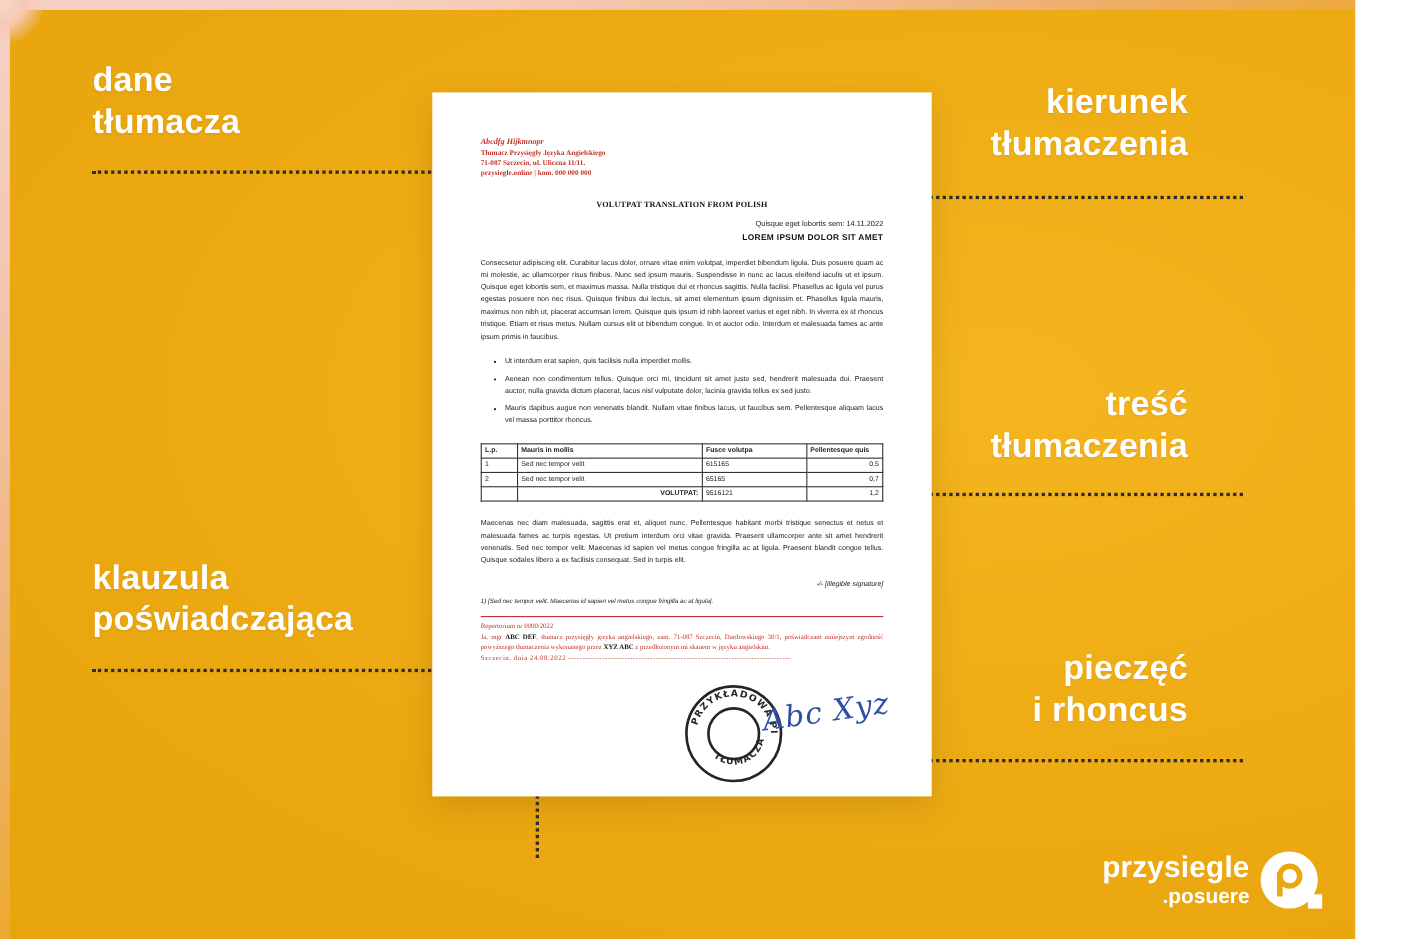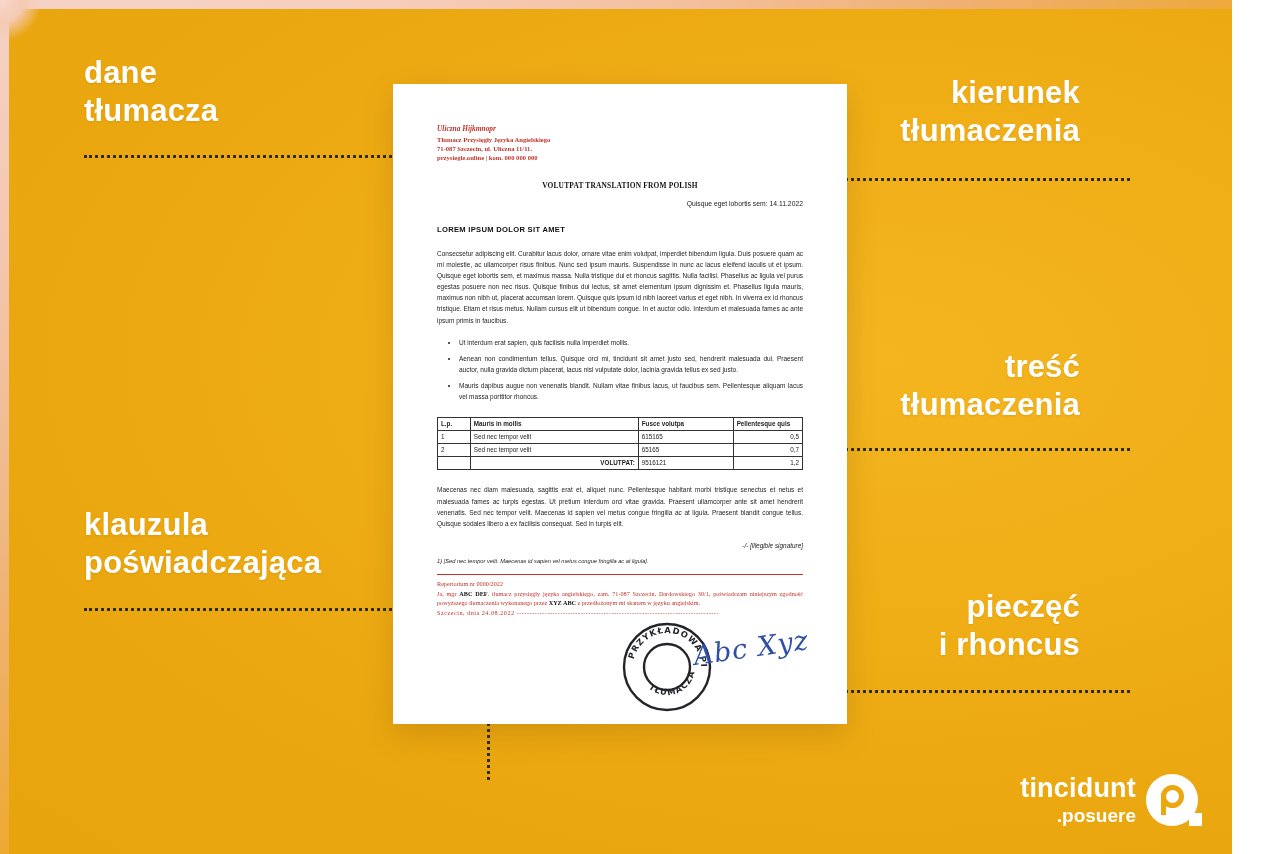--- a/index.html
+++ b/index.html
@@ -121,25 +121,25 @@
     margin-top: 18px;
     letter-spacing: .2px;
   }
   .date-line {
     text-align: right;
     font-size: 6.8px;
     color: #222;
     margin-top: 10px;
   }
   .doc-title {
-    text-align: left;
+    text-align: right;
     font-weight: bold;
     font-size: 7.6px;
     color: #111;
-    margin-top: 18px;
+    margin-top: 4px;
     letter-spacing: .3px;
   }
   .body-par {
     margin-top: 14px;
     font-size: 6.5px;
     line-height: 1.72;
     color: #1d1d1d;
     text-align: justify;
   }
   ul.bullets {
@@ -297,21 +297,21 @@
   <div class="leader" style="left:838px; top:690px; width:292px;"></div>
   <div class="arrow left" style="left:828px; top:683px;"></div>
 
   <div class="leader vert" style="left:487px; top:668px; height:112px;"></div>
   <div class="arrow up" style="left:481px; top:656px;"></div>
 
   <div class="page">
     <div class="doc-inner">
 
       <div class="translator">
-        <div class="nm">Uliczna Hijkmnopr</div>
+        <div class="nm">Abcdfg Hijkmnopr</div>
         <div>Tłumacz Przysięgły Języka Angielskiego</div>
         <div>71-087 Szczecin, ul. Uliczna 11/11.</div>
         <div>przysiegle.online | kom. 000 000 000</div>
       </div>
 
       <div class="heading-cert">VOLUTPAT TRANSLATION FROM POLISH</div>
       <div class="date-line">Quisque eget lobortis sem: 14.11.2022</div>
       <div class="doc-title">LOREM IPSUM DOLOR SIT AMET</div>
 
       <div class="body-par">Consecsetur adipiscing elit. Curabitur lacus dolor, ornare vitae enim volutpat, imperdiet bibendum ligula. Duis posuere quam ac mi molestie, ac ullamcorper risus finibus. Nunc sed ipsum mauris. Suspendisse in nunc ac lacus eleifend iaculis ut et ipsum. Quisque eget lobortis sem, et maximus massa. Nulla tristique dui et rhoncus sagittis. Nulla facilisi. Phasellus ac ligula vel purus egestas posuere non nec risus. Quisque finibus dui lectus, sit amet elementum ipsum dignissim et. Phasellus ligula mauris, maximus non nibh ut, placerat accumsan lorem. Quisque quis ipsum id nibh laoreet varius et eget nibh. In viverra ex id rhoncus tristique. Etiam et risus metus. Nullam cursus elit ut bibendum congue. In et auctor odio. Interdum et malesuada fames ac ante ipsum primis in faucibus.</div>
@@ -379,20 +379,20 @@
           <textPath href="#arcBot" startOffset="27%">TŁUMACZA</textPath>
         </text>
       </svg>
     </div>
 
     <div class="signature">Abc Xyz</div>
   </div>
 
   <div class="logo">
     <div class="logo-text">
-      <div class="l1">tincidunt</div>
+      <div class="l1">przysiegle</div>
       <div class="l2">.posuere</div>
     </div>
     <div class="logo-mark">
       <div class="logo-sq"></div>
     </div>
   </div>
 </div>
 
 </body></html>

